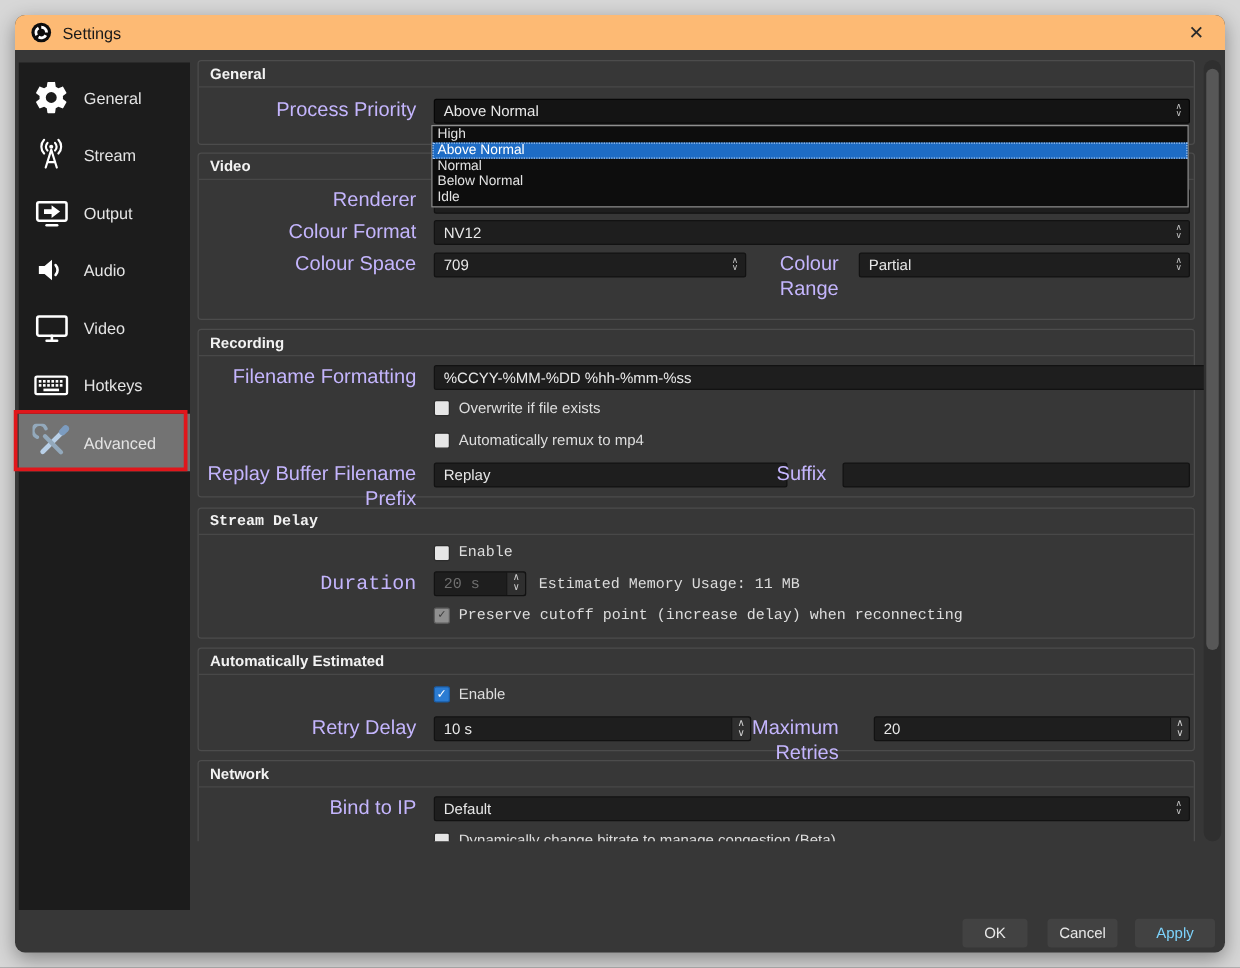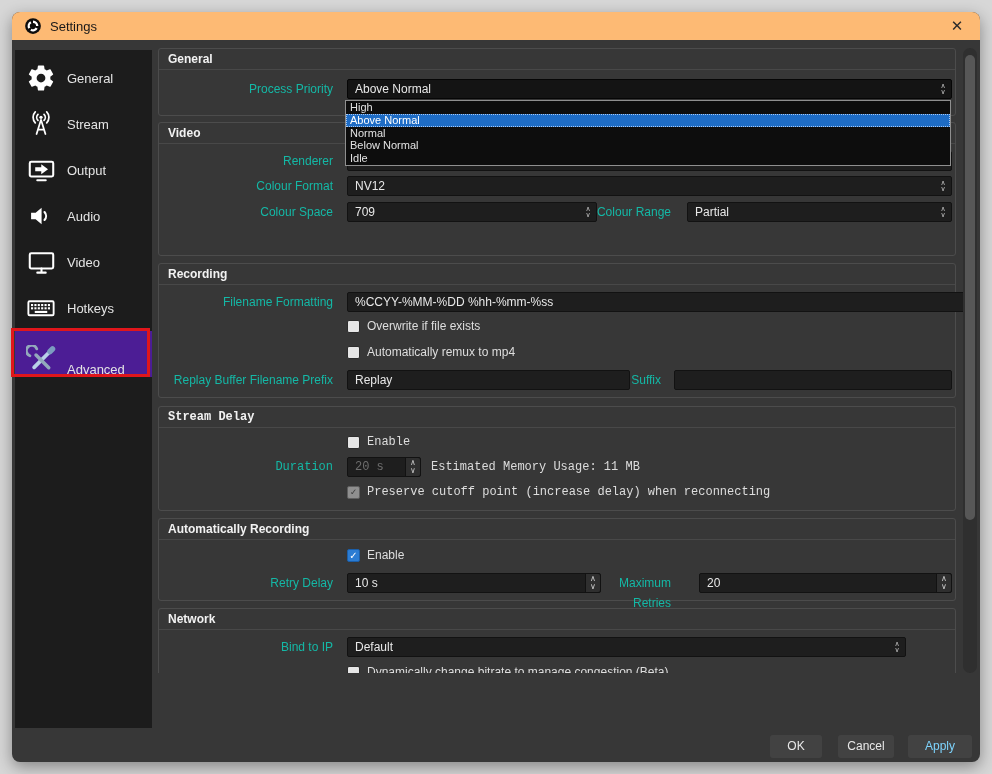--- a/index.html
+++ b/index.html
@@ -9,35 +9,35 @@
   
   .titlebar { position:absolute; left:0; top:0; width:100%; height:28px; background:#fdba74;
               border-radius:8px 8px 0 0; display:flex; align-items:center; padding:0 12px; }
   .titlebar .logo { width:18px; height:18px; margin-right:8px; }
   .titlebar .title { font-size:13px; color:#191919; }
   .titlebar .close { margin-left:auto; font-size:15px; color:#2b2b2b; width:22px; text-align:center; cursor:default; }
   
   .sidebar { position:absolute; left:3px; top:38px; width:137px; height:678px; background:#1c1c1c; padding-top:5px; }
   .side-item { height:46px; display:flex; align-items:center; padding-left:9px; gap:9px; color:#e4e4e4; font-size:13px; }
   .side-item .ico { width:34px; height:34px; display:flex; align-items:center; justify-content:center; flex:0 0 34px; }
-  .side-item.selected { background:#4c1d95;align-items:flex-end; }
+  .side-item.selected { background:#737373; }
   .red-box { position:absolute; left:-1px; top:316px; width:139px; height:49px; border:3px solid #e0161b; z-index:60; pointer-events:none; }
   
   .viewport { position:absolute; left:140px; top:36px; width:813px; height:625px; overflow:hidden; }
   .group { position:absolute; left:6px; width:798px; border:1px solid #4c4c4c; border-radius:3px; }
   .gtitle { height:21px; line-height:20px; padding:0 9px; font-weight:bold; font-size:12px; color:#f2f2f2;
             border-bottom:1px solid #484848; }
   .g-general { top:0; height:68px; }
   .g-video { top:74px; height:134px; }
   .g-recording { top:215px; height:135px; }
   .g-sdelay { top:358px; height:105px;font-family:Liberation Mono, monospace; }
   .g-reconnect { top:470px; height:83px; }
   .g-network { top:560px; height:112px; }
   .row { position:absolute; height:20px; }
-  .lbl { position:absolute; width:182px; text-align:right; padding-right:8px; font-size:12px; color:#14b8a6; line-height:20px; }
+  .lbl { position:absolute; width:182px; text-align:right; padding-right:8px; font-size:16px; color:#c4b5fd; line-height:20px; }
   .field { position:absolute; height:20px; background:#1e1e1e; border:1px solid #121212; border-radius:2px;
            color:#e8e8e8; font-size:12px; line-height:18px; padding:0 7px; white-space:nowrap; overflow:hidden; }
   .combo { display:flex; align-items:stretch; padding:0; }
   .combo .val { flex:1; padding:0 7px; line-height:18px; }
   .combo.open { background:#141414; border-color:#060606; }
   .arrows { width:16px; display:flex; flex-direction:column; align-items:center; justify-content:center; color:#c4c4c4; }
   .arrows span { font-size:7px; line-height:6px; display:block; }
   .spinbox { display:flex; padding:0; }
   .spinbox .val { flex:1; padding:0 7px; line-height:18px; }
   .spin-btns { width:15px; background:#2f2f2f; border-left:1px solid #121212; display:flex; flex-direction:column;
@@ -271,21 +271,21 @@
         </div>
         <span class="plain-text" style="left:272px;">Estimated Memory Usage: 11 MB</span>
       </div>
       <div class="cbrow" style="top:78px; left:188px;">
         <span class="cb checked disabled"></span>
         <span>Preserve cutoff point (increase delay) when reconnecting</span>
       </div>
     </div>
 
     <div class="group g-reconnect">
-      <div class="gtitle">Automatically Recording</div>
+      <div class="gtitle">Automatically Estimated</div>
       <div class="cbrow" style="top:29px; left:188px;">
         <span class="cb checked"></span>
         <span>Enable</span>
       </div>
       <div class="row" style="top:54px; left:0; right:0;">
         <span class="lbl" style="left:0;">Retry Delay</span>
         <div class="field spinbox" style="left:188px; width:254px;">
           <span class="val">10 s</span>
           <span class="spin-btns">
               <span class="ar-up"></span>
@@ -300,21 +300,21 @@
               <span class="ar-dn"></span>
             </span>
         </div>
       </div>
     </div>
 
     <div class="group g-network">
       <div class="gtitle">Network</div>
       <div class="row" style="top:28px; left:0; right:0;">
         <span class="lbl" style="left:0;">Bind to IP</span>
-        <div class="field combo" style="left:188px; width:559px;">
+        <div class="field combo" style="left:188px; width:605px;">
           <span class="val">Default</span>
           <span class="arrows">
               <span class="ar-up"></span>
               <span class="ar-dn"></span>
             </span>
         </div>
       </div>
       <div class="cbrow" style="top:56px; left:188px;">
         <span class="cb"></span>
         <span>Dynamically change bitrate to manage congestion (Beta)</span>

